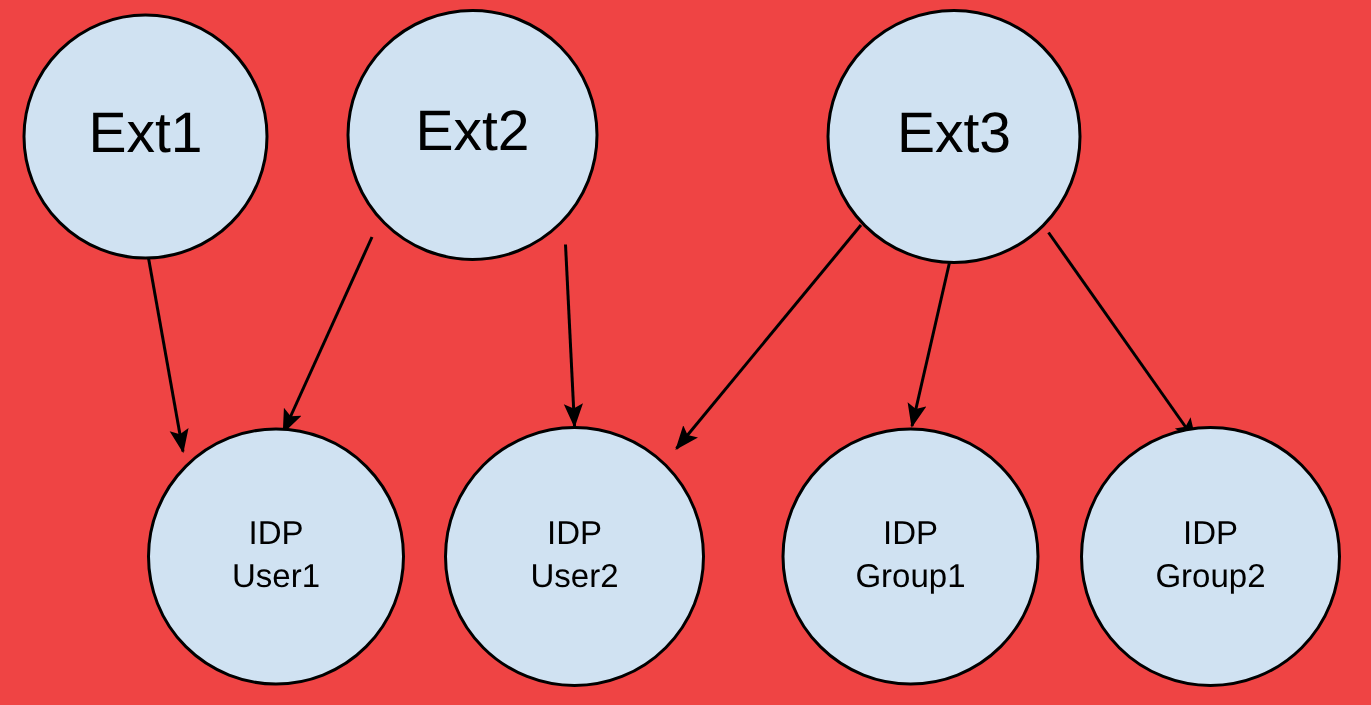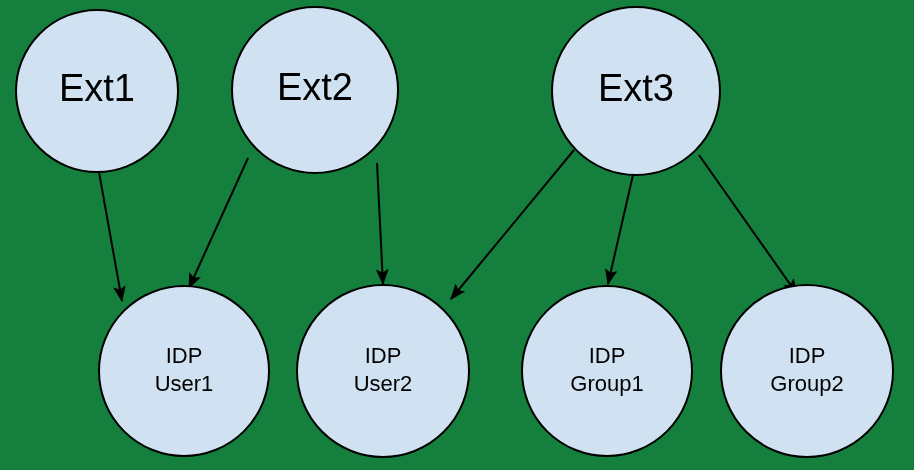--- a/index.html
+++ b/index.html
@@ -8,21 +8,21 @@
     padding: 0;
     background: #ffffff;
   }
   body {
     font-family: "Liberation Sans", sans-serif;
   }
   #diagram-canvas {
     position: relative;
     width: 914px;
     height: 470px;
-    background: #15803d;
+    background: #ef4444;
     overflow: hidden;
     text-decoration: underline;
   }
   #diagram-svg {
     display: block;
     width: 914px;
     height: 470px;
   }
   .node-circle {
     stroke-linejoin: round;

